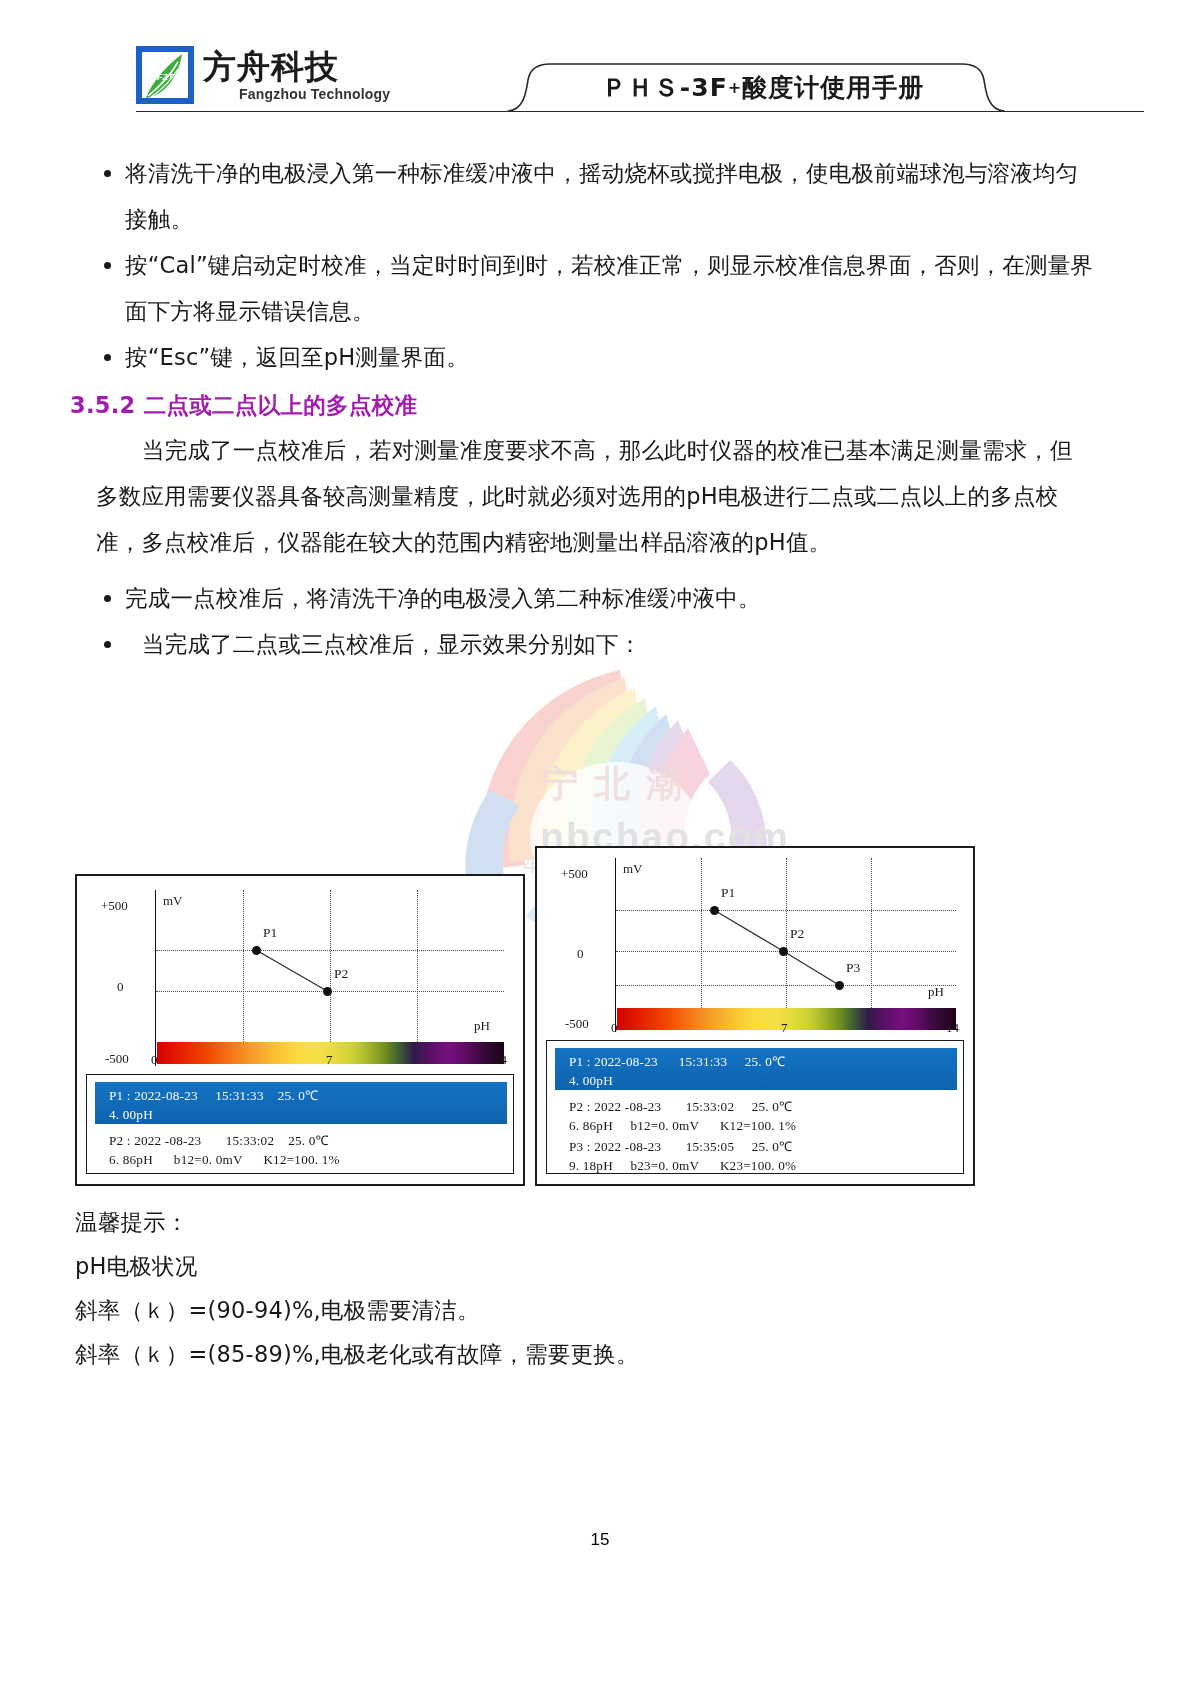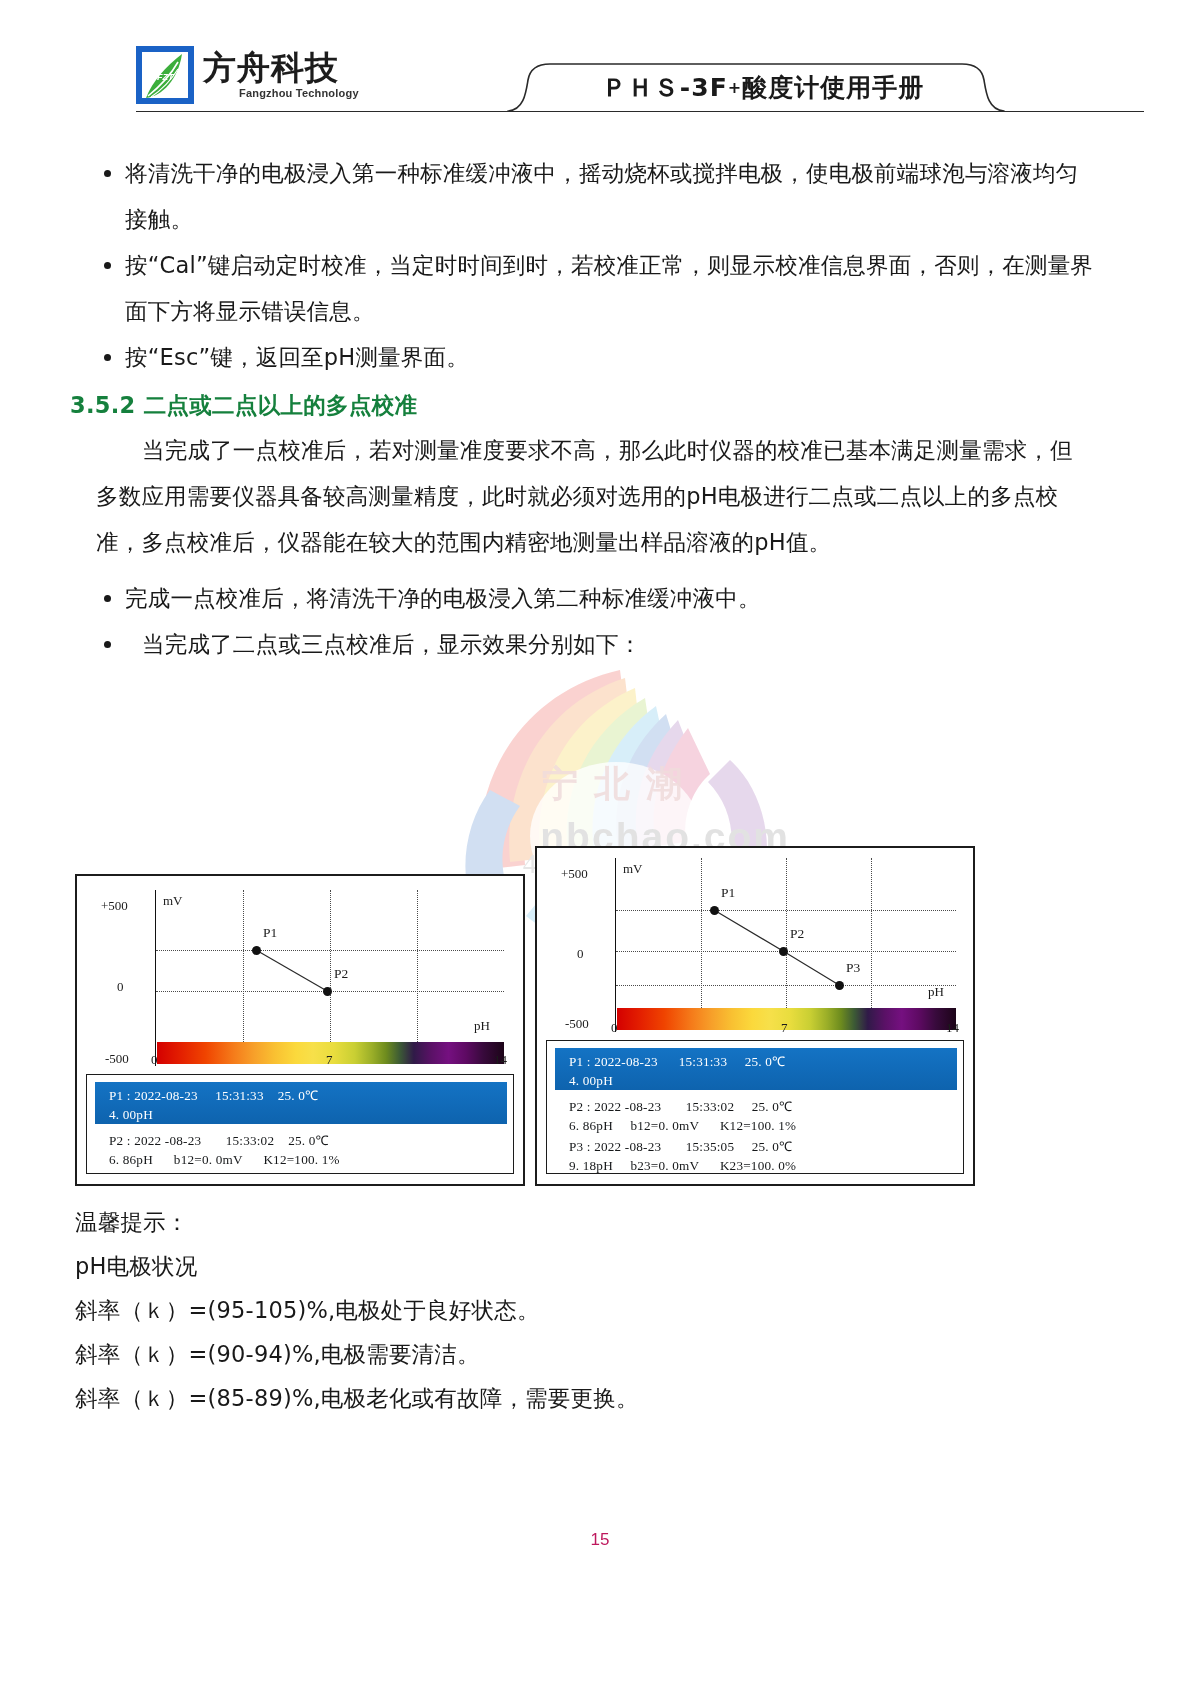--- a/index.html
+++ b/index.html
@@ -109,21 +109,21 @@
   }
   .logo-cn {
     font-family: "DejaVu Sans", sans-serif;
     font-size: 33px;
     font-weight: bold;
     color: #1c1c1c;
     letter-spacing: 1px;
   }
   .logo-en {
     font-family: "Liberation Sans", sans-serif;
-    font-size: 11px;
+    font-size: 14px;
     font-weight: bold;
     color: #333;
     margin-top: 4px;
     letter-spacing: 0.2px;
     padding-left: 36px;
   }
 
   .title-tab {
     position: absolute;
     left: 466px;
@@ -182,21 +182,21 @@
   }
   .bullet-para .btext {
     display: block;
     padding-left: 29px;
   }
   .indent { text-indent: 46px; }
   .heading {
     font-family: "DejaVu Sans", sans-serif;
     font-size: 22.5px;
     font-weight: bold;
-    color: #15803d;
+    color: #a21caf;
     margin: 0;
     padding: 10px 96px 6px 70px;
     letter-spacing: 0.3px;
   }
   .gap-sm { height: 10px; }
 
   
   .panels {
     position: absolute;
     left: 0;
@@ -314,21 +314,21 @@
   }
 
   .page-num {
     position: absolute;
     left: 0;
     top: 1530px;
     width: 1200px;
     text-align: center;
     font-family: "Liberation Sans", sans-serif;
     font-size: 17px;
-    color: #be185d;
+    color: #000000;
     z-index: 2;
   }
 </style>
 </head>
 <body>
 
 <div class="page">
 
   <div class="watermark">
     <svg width="380" height="330" viewBox="0 0 380 330">
@@ -533,20 +533,19 @@
           <div class="rd-line">P3 : 2022 -08-23       15:35:05     25. 0℃</div>
           <div class="rd-line">9. 18pH     b23=0. 0mV      K23=100. 0%</div>
         </div>
       </div>
     </div>
   </div>
 
   <div class="tips">
     <p class="tip-line">温馨提示：</p>
     <p class="tip-line">pH电极状况</p>
-    <p class="tip-line">斜率（ｋ）=(95-105)%,电极处于良好状态。</p>
     <p class="tip-line">斜率（ｋ）=(90-94)%,电极需要清洁。</p>
     <p class="tip-line">斜率（ｋ）=(85-89)%,电极老化或有故障，需要更换。</p>
   </div>
 
   <div class="page-num">15</div>
 
 </div>
 
 </body></html>

